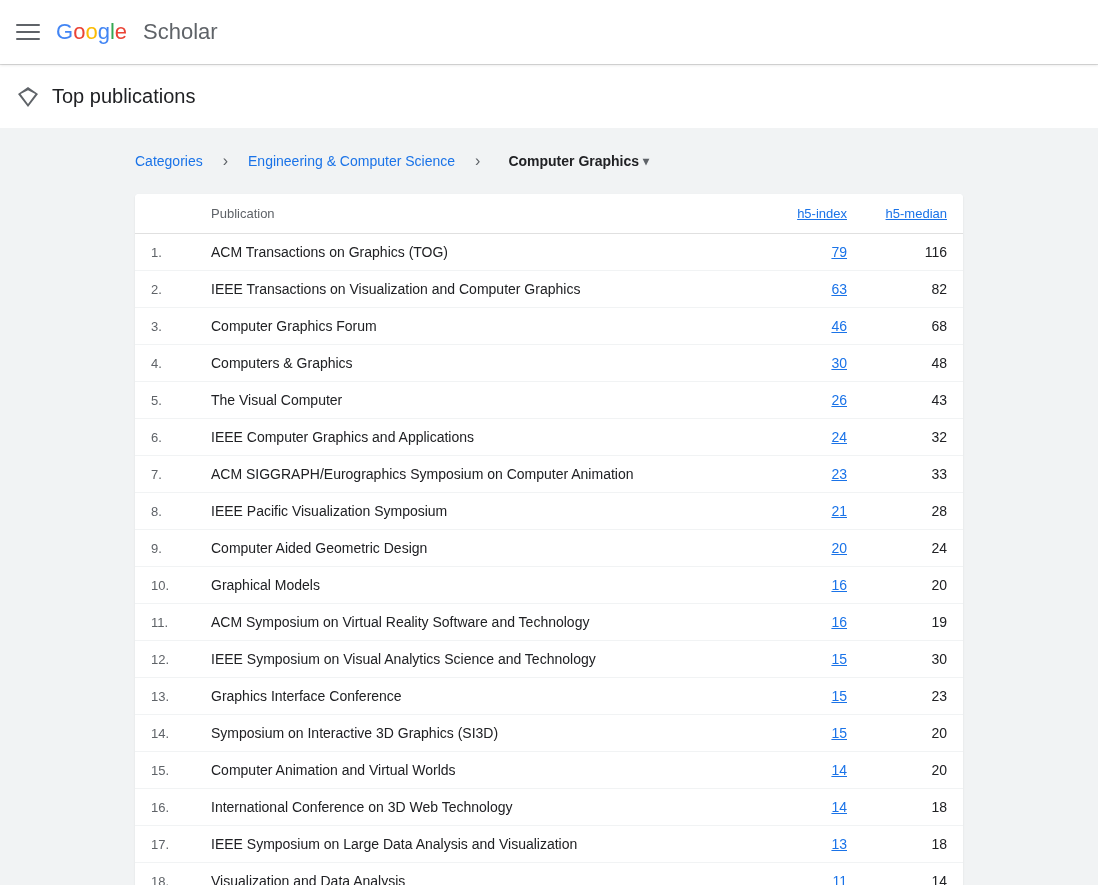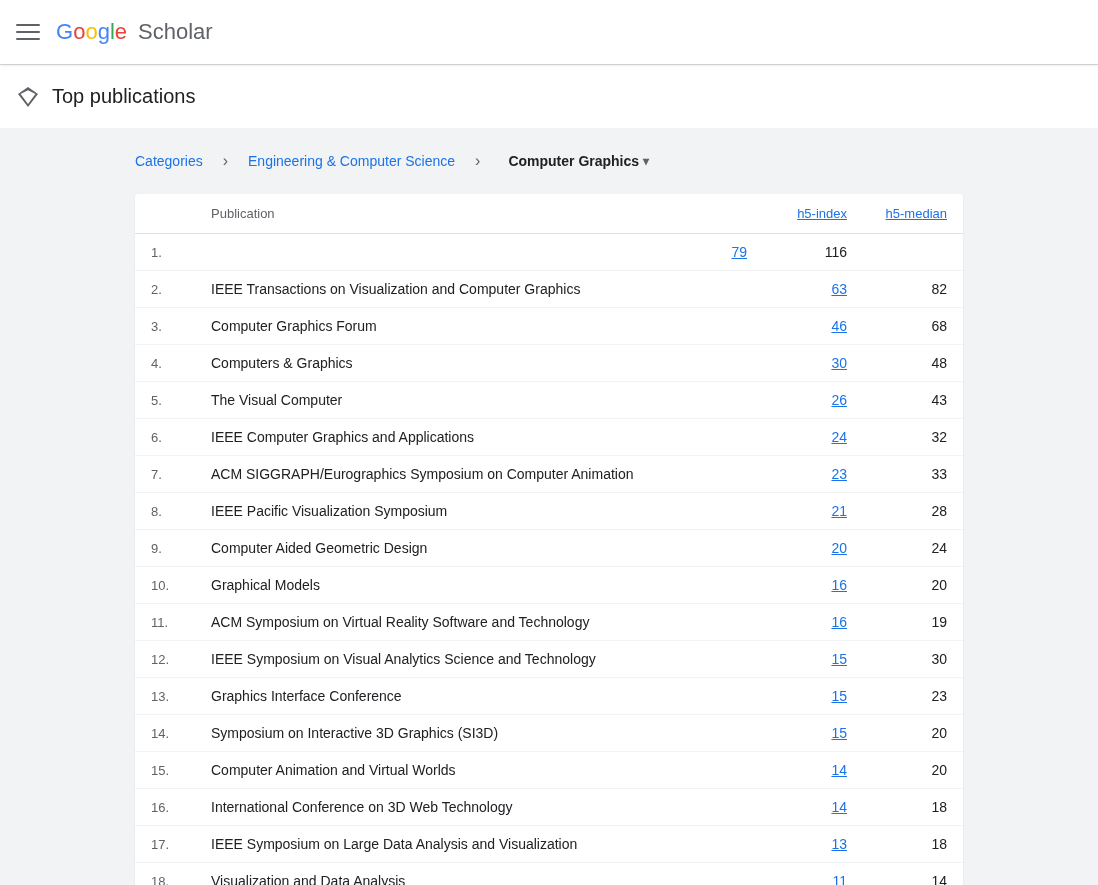--- a/index.html
+++ b/index.html
@@ -36,38 +36,38 @@
     }
     .hamburger span {
       display: block;
       height: 2px;
       background: #5f6368;
       border-radius: 1px;
     }
     .logo {
       display: flex;
       align-items: center;
-      gap: 8px;
+      gap: 0;
       font-size: 22px;
       font-weight: 400;
     }
     .logo-google {
       font-family: Arial, sans-serif;
       font-size: 22px;
     }
     .logo-g { color: #4285F4; }
     .logo-o1 { color: #EA4335; }
     .logo-o2 { color: #FBBC05; }
     .logo-g2 { color: #4285F4; }
     .logo-l { color: #34A853; }
     .logo-e { color: #EA4335; }
     .logo-scholar {
       font-size: 22px;
       color: #5f6368;
-      margin-left: 3px;
+      margin-left: 16px;
     }
 
     
     .top-pub-bar {
       background: #fff;
       display: flex;
       align-items: center;
       padding: 0 16px;
       height: 64px;
       border-top: 1px solid #e0e0e0;
@@ -218,20 +218,21 @@
   <div class="pub-table">
     <div class="table-header">
       <div class="table-header-cell"></div>
       <div class="table-header-cell">Publication</div>
       <div class="table-header-cell sortable">h5-index</div>
       <div class="table-header-cell sortable">h5-median</div>
     </div>
     <div id="table-body">
         <div class="table-row">
           <div class="row-num">1.</div>
+          <div class="row-pub">ACM Transactions on Graphics (TOG)</div>
           <div class="row-h5-index">79</div>
           <div class="row-h5-median">116</div>
         </div>
         <div class="table-row">
           <div class="row-num">2.</div>
           <div class="row-pub">IEEE Transactions on Visualization and Computer Graphics</div>
           <div class="row-h5-index">63</div>
           <div class="row-h5-median">82</div>
         </div>
         <div class="table-row">

